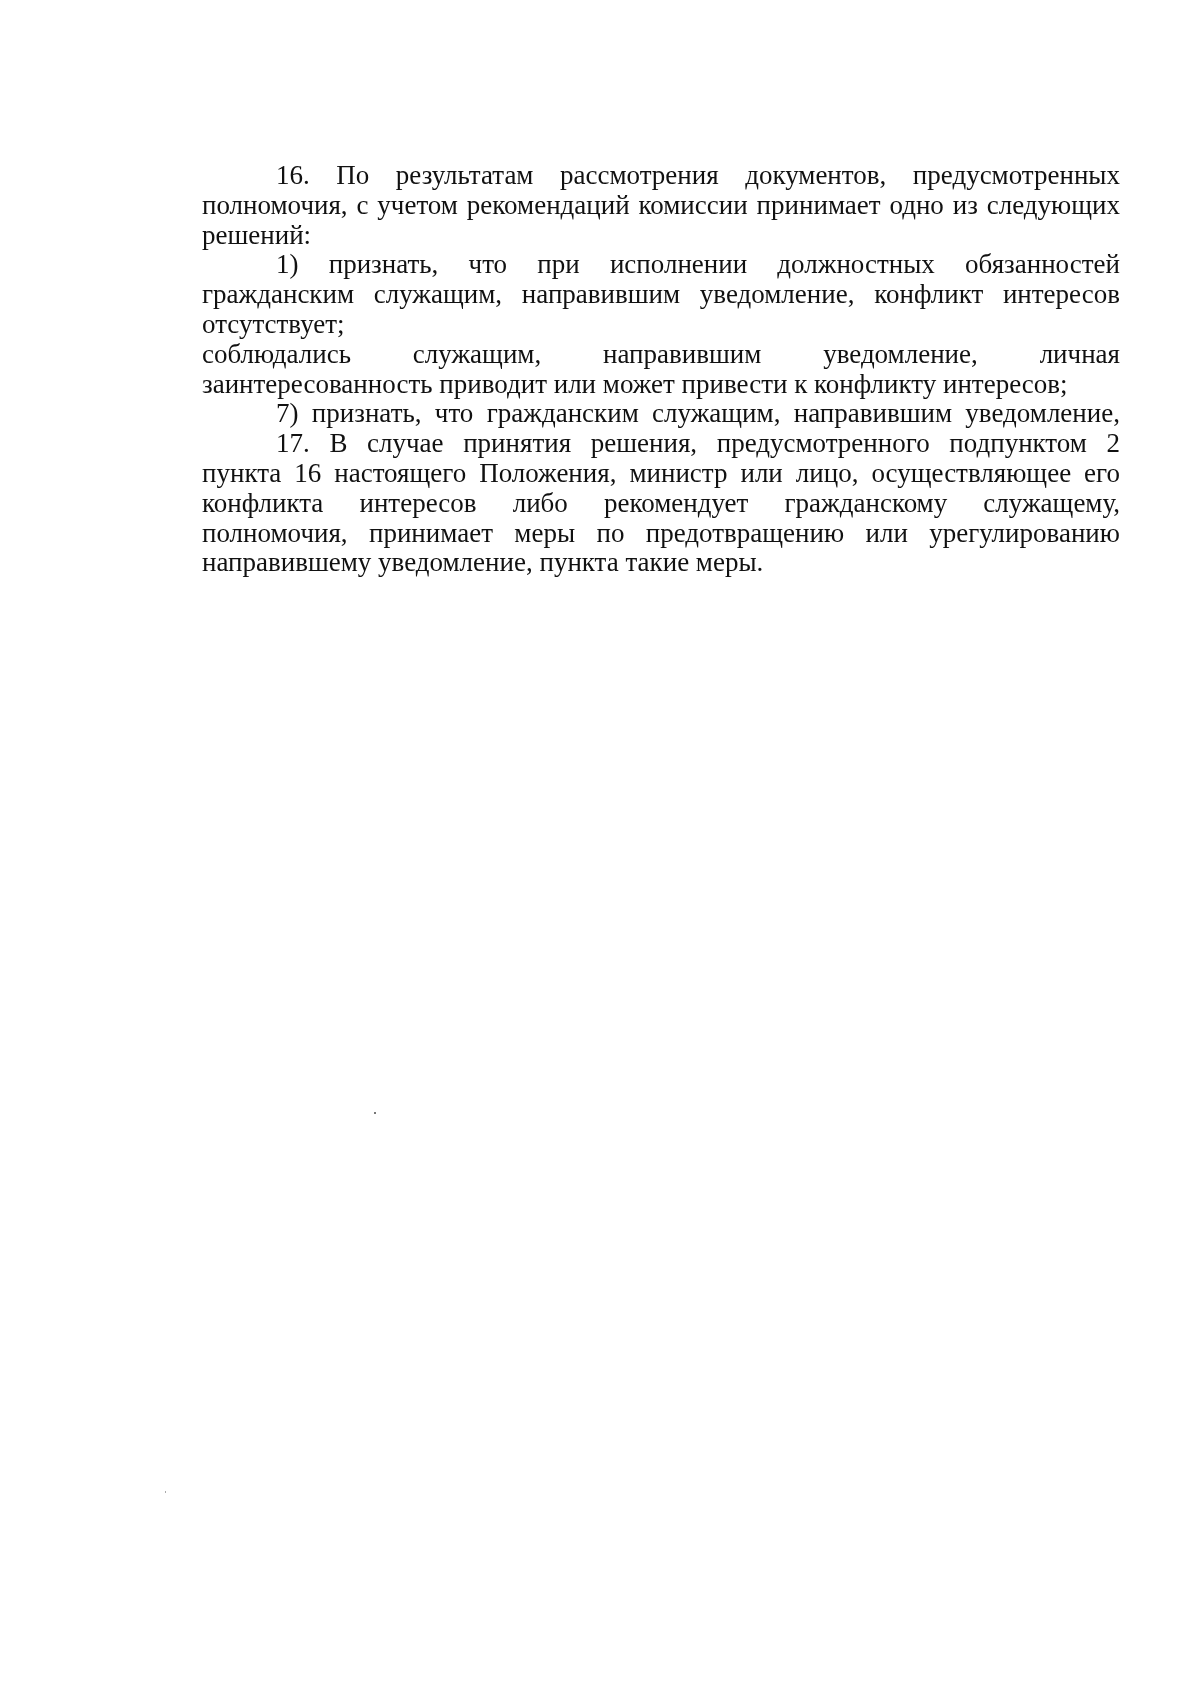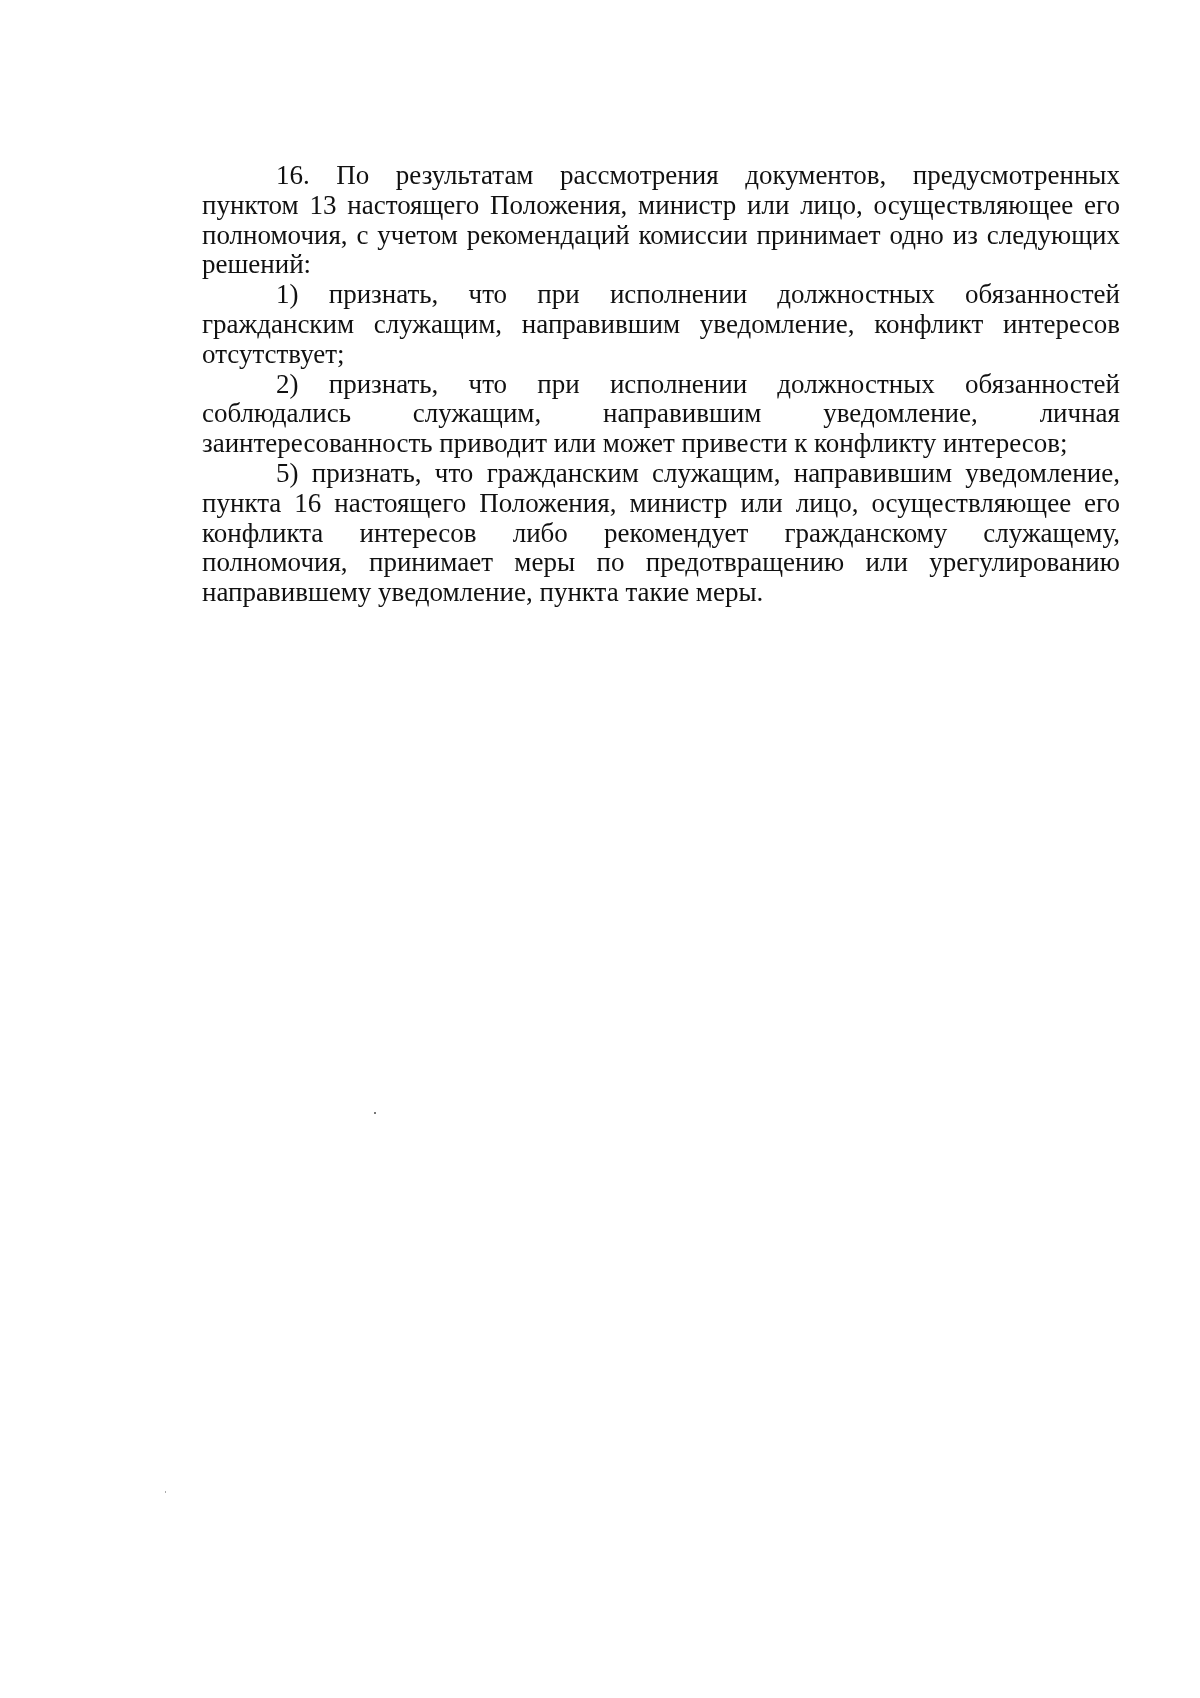--- a/index.html
+++ b/index.html
@@ -56,42 +56,41 @@
   }
 </style>
 </head>
 <body>
 
 <div class="page">
   <div class="text-block">
 
     <div>
       <span class="line indent">16. По результатам рассмотрения документов, предусмотренных</span>
-      <span class="line">пунктом 13 настоящего Положения, министр или лицо, осуществляющее его</span>
       <span class="line">полномочия, с учетом рекомендаций комиссии принимает одно из следующих</span>
       <span class="line last">решений:</span>
     </div>
 
     <div>
       <span class="line indent">1) признать, что при исполнении должностных обязанностей</span>
       <span class="line">гражданским служащим, направившим уведомление, конфликт интересов</span>
       <span class="line last">отсутствует;</span>
     </div>
 
     <div>
-      <span class="line indent">2) признать, что при исполнении должностных обязанностей</span>
       <span class="line">соблюдались служащим, направившим уведомление, личная</span>
       <span class="line last">заинтересованность приводит или может привести к конфликту интересов;</span>
     </div>
 
     <div>
-      <span class="line indent">5) признать, что гражданским служащим, направившим уведомление,</span>
+      <span class="line indent">7) признать, что гражданским служащим, направившим уведомление,</span>
     </div>
 
     <div>
+      <span class="line indent">17. В случае принятия решения, предусмотренного подпунктом 2</span>
       <span class="line">пункта 16 настоящего Положения, министр или лицо, осуществляющее его</span>
       <span class="line">конфликта интересов либо рекомендует гражданскому служащему,</span>
       <span class="line">полномочия, принимает меры по предотвращению или урегулированию</span>
       <span class="line last">направившему уведомление, пункта такие меры.</span>
     </div>
 
   </div>
 
   <div class="speck" style="left:374px;top:1073px;width:2px;height:2px;"></div>
   <div class="speck" style="left:165px;top:1452px;width:1px;height:2px;background:#aaa;"></div>

